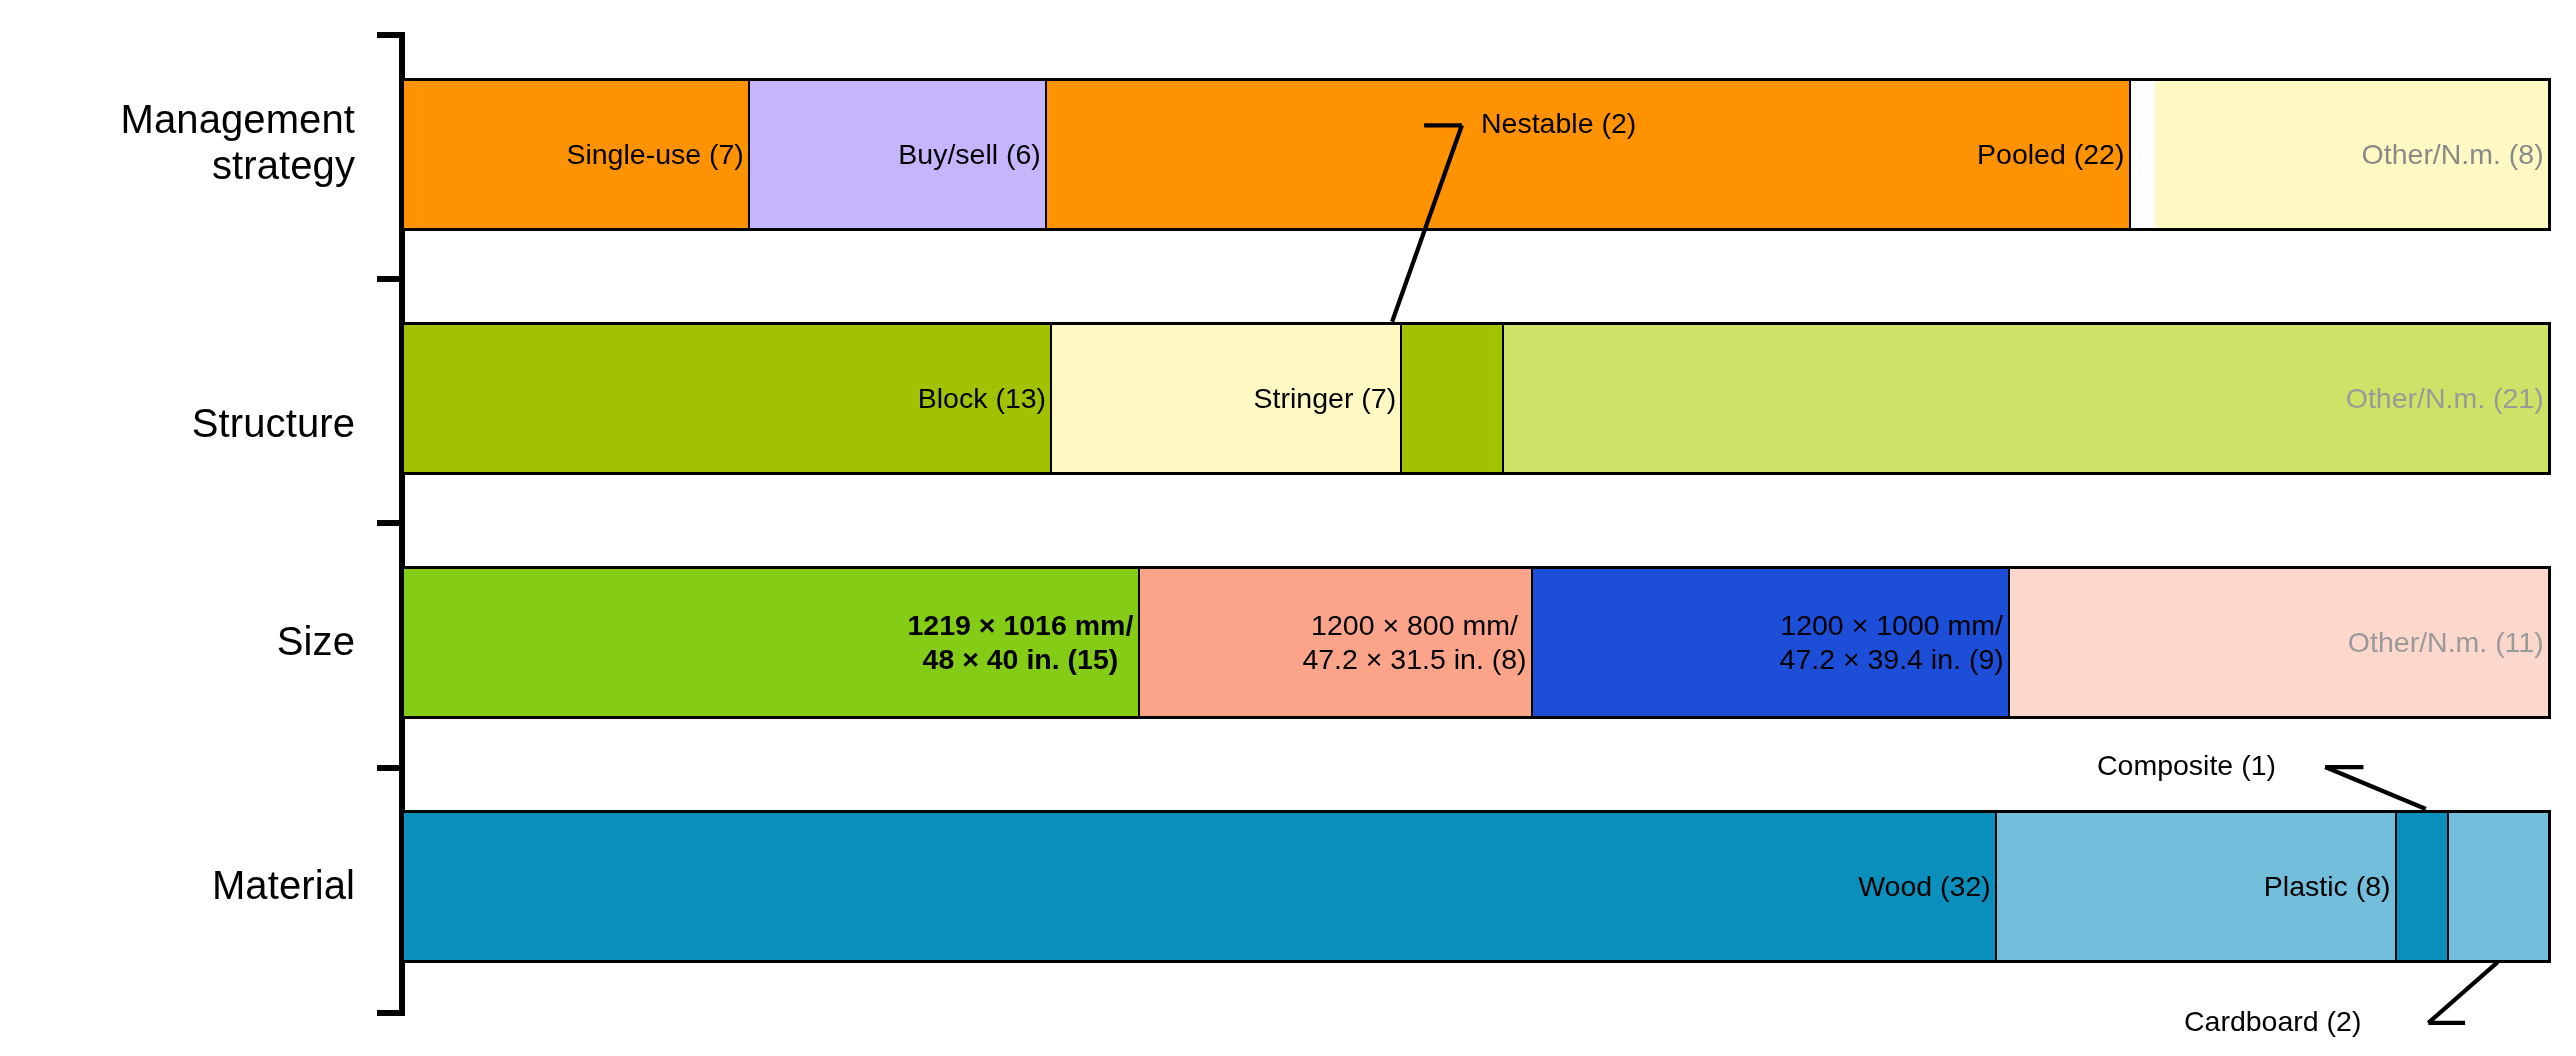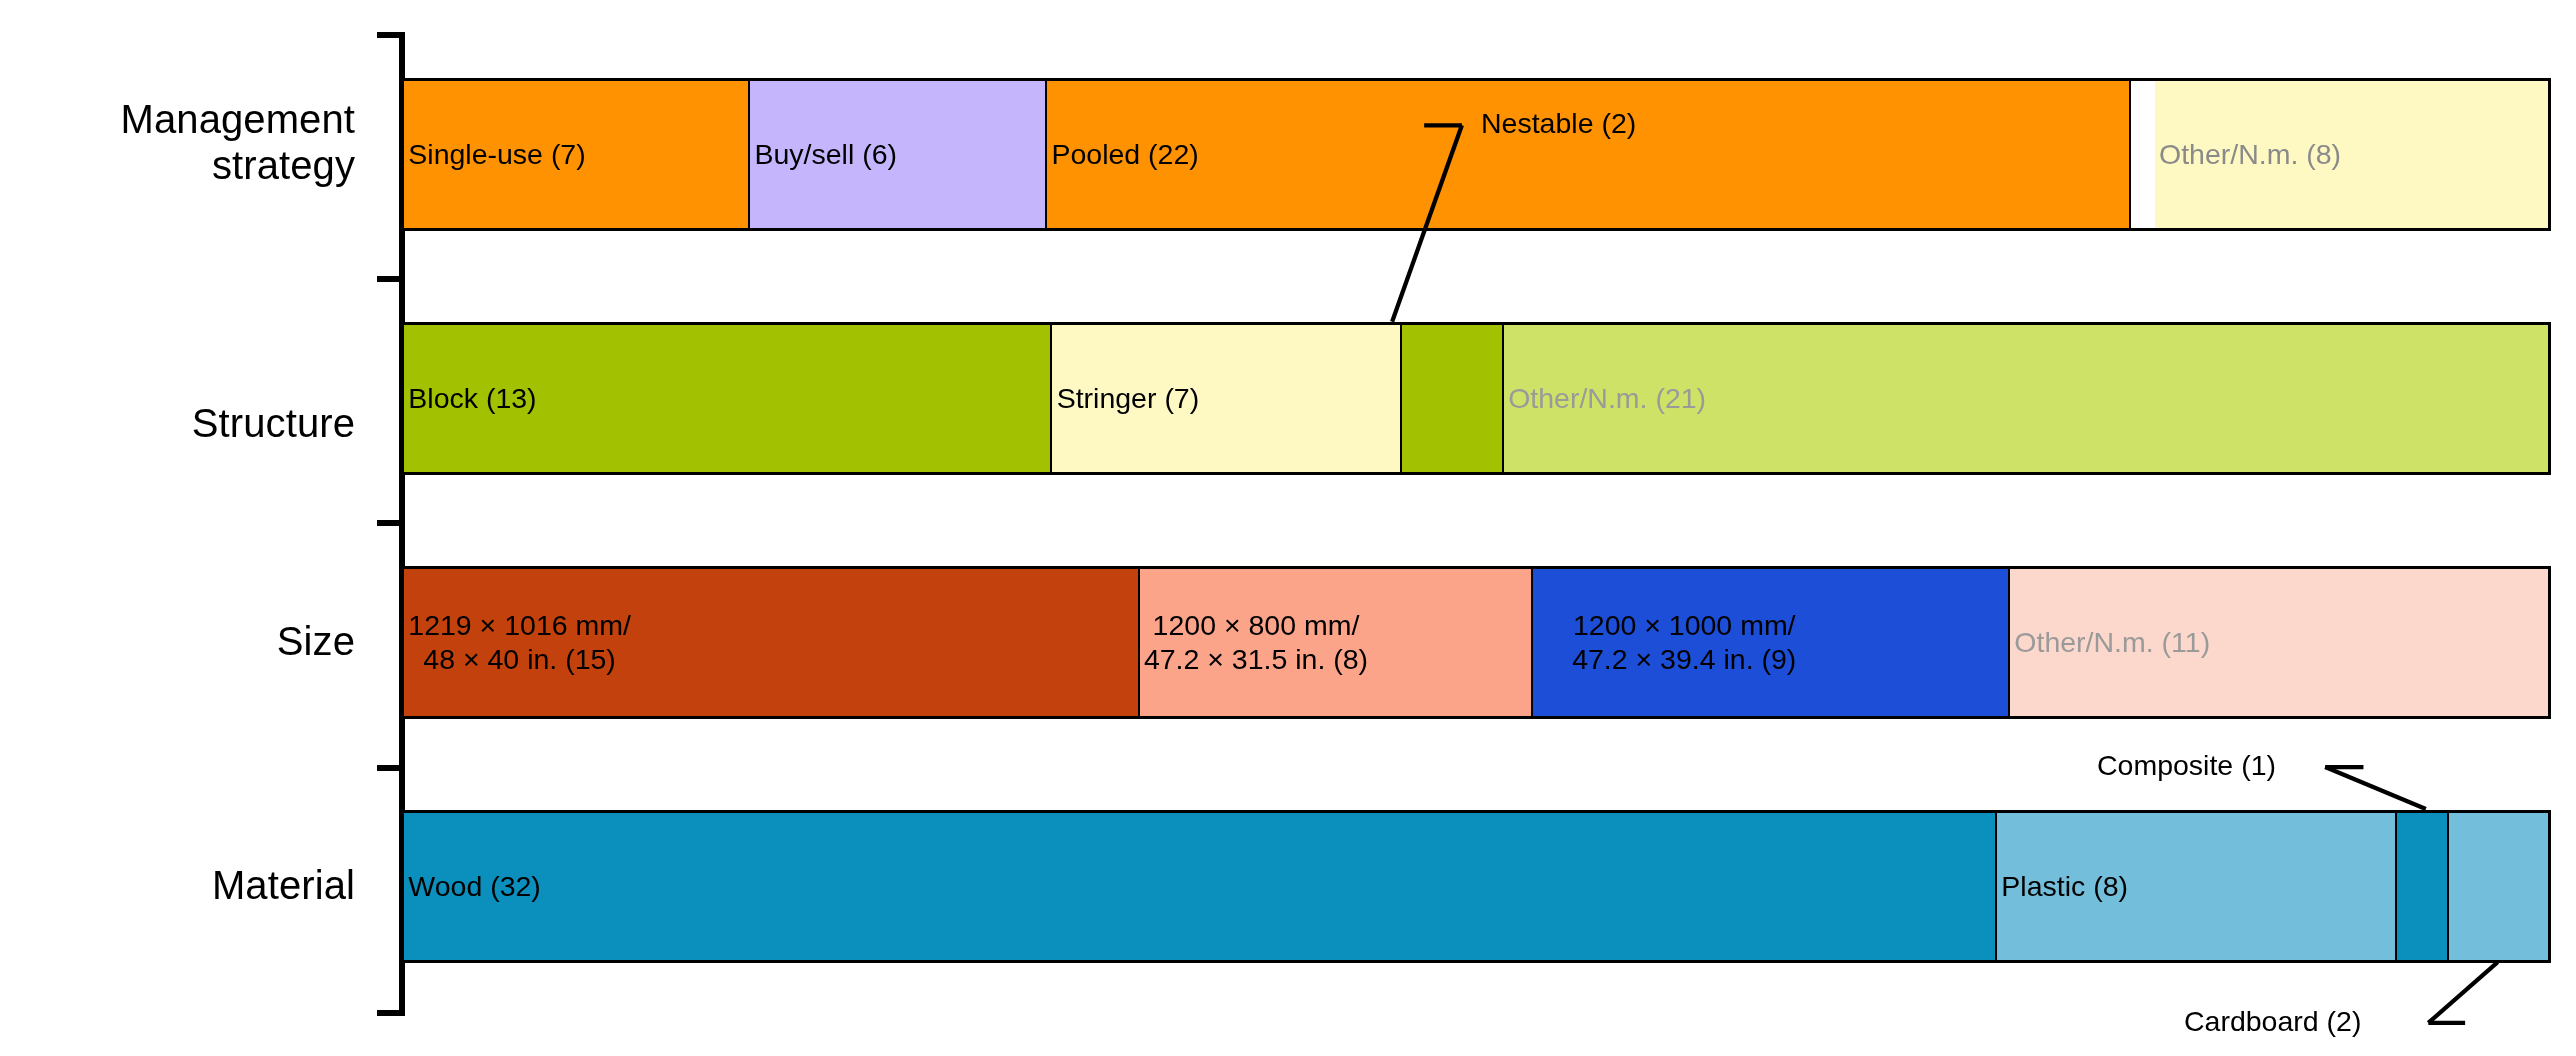--- a/index.html
+++ b/index.html
@@ -47,21 +47,21 @@
     display:flex;
     box-sizing:border-box;
     border:3.6px solid #000;
   }
   .seg{
     position:relative;
     box-sizing:border-box;
     border-right:2.8px solid #000;
     display:flex;
     align-items:center;
-    justify-content:flex-start;
+    justify-content:flex-end;
     overflow:visible;
   }
   .seg:last-child{border-right:none;}
   .seg-label{
     font-size:28.5px;
     line-height:1.18;
     color:#000;
     text-align:center;
     white-space:pre-line;
     padding:0 4.3px;
@@ -120,21 +120,21 @@
       </div>
       <div class="seg" style="flex: 7 0 0px; background: #fef9c3;">
         <span class="seg-label" style="color: rgb(0, 0, 0);">Stringer (7)</span>
       </div>
       <div class="seg" style="flex: 2 0 0px; background: rgb(162, 193, 0);"></div>
       <div class="seg" style="flex: 21 0 0px; background: rgb(205, 226, 102);">
         <span class="seg-label muted" style="color: rgb(154, 154, 154);">Other/N.m. (21)</span>
       </div>
     </div>
   <div class="bar-row" style="top:566px;">
-      <div class="seg" style="flex: 15 0 0px; background: #c2410c;">
+      <div class="seg" style="flex: 15 0 0px; background: #84cc16; font-weight: bold;">
         <span class="seg-label" style="color: rgb(0, 0, 0);">1219 × 1016 mm/
 48 × 40 in. (15)</span>
       </div>
       <div class="seg" style="flex: 8 0 0px; background: rgb(251, 164, 138);">
         <span class="seg-label" style="color: rgb(0, 0, 0);">1200 × 800 mm/
 47.2 × 31.5 in. (8)</span>
       </div>
       <div class="seg" style="flex: 9 0 0px; background: #1d4ed8; padding-left: 35px;">
         <span class="seg-label" style="color: rgb(0, 0, 0);">1200 × 1000 mm/
 47.2 × 39.4 in. (9)</span>

